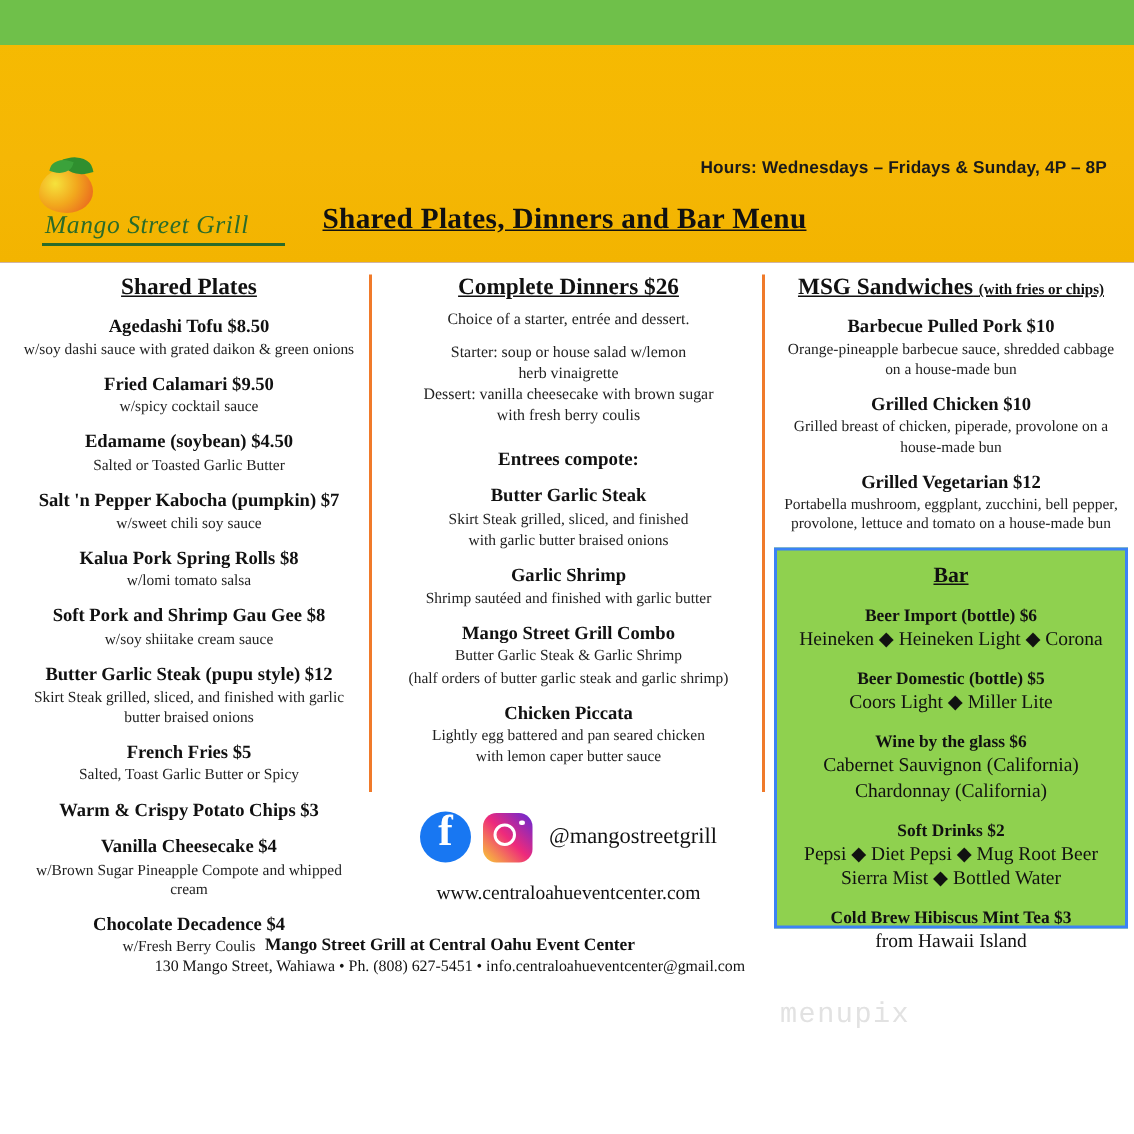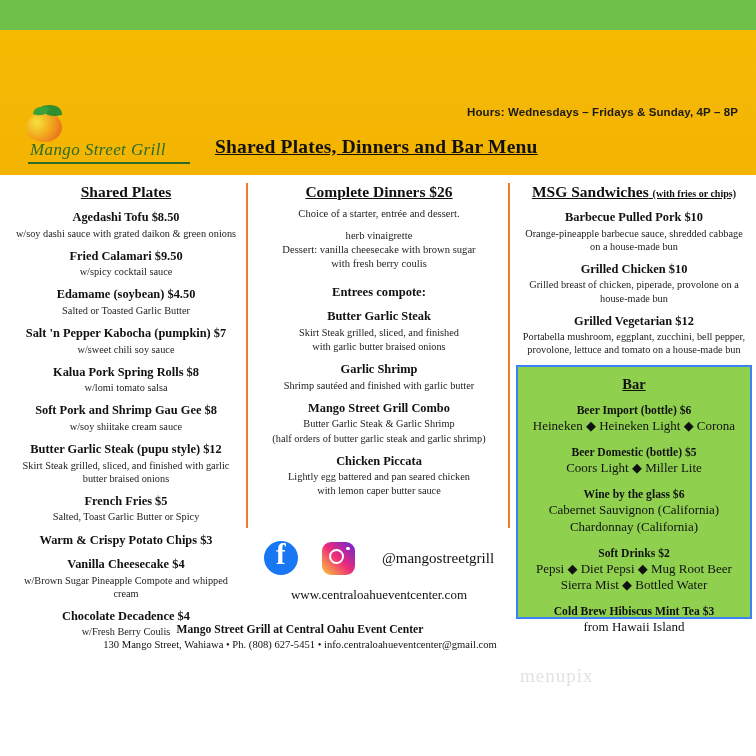--- a/index.html
+++ b/index.html
@@ -220,21 +220,21 @@
     position: absolute;
     left: 254px;
     top: 366px;
     width: 250px;
     text-align: center;
   }
   .social-icons {
     display: flex;
     align-items: center;
     justify-content: center;
-    gap: 24px;
+    gap: 8px;
   }
   .fb {
     width: 34px; height: 34px;
     border-radius: 50%;
     background: #1877f2;
     position: relative;
   }
   .fb::after {
     content: "f";
     position: absolute;
@@ -295,21 +295,21 @@
   .footer-line2 {
     font-family: "Liberation Serif", serif;
     font-size: 10.6px;
     color: #111;
     margin-top: 3px;
   }
   .watermark {
     position: absolute;
     left: 520px;
     top: 490px;
-    font-family: Liberation Serif, serif;
+    font-family: Liberation Mono, monospace;
     font-size: 19px;
     color: #e2e2e2;
     letter-spacing: 1px;
   }
 </style>
 </head>
 <body>
 
 <div class="page">
 
@@ -368,20 +368,21 @@
       <div class="item-desc">w/Brown Sugar Pineapple Compote and whipped cream</div>
 
       <div class="item-name">Chocolate Decadence $4</div>
       <div class="item-desc">w/Fresh Berry Coulis</div>
     </div>
 
     <div class="col col-mid">
       <div class="sec-title">Complete Dinners $26</div>
       <div class="mid-line">Choice of a starter, entrée and dessert.</div>
       <div class="mid-gap"></div>
+      <div class="mid-line">Starter:  soup or house salad w/lemon</div>
       <div class="mid-line">herb vinaigrette</div>
       <div class="mid-line">Dessert:  vanilla cheesecake with brown sugar</div>
       <div class="mid-line">with fresh berry coulis</div>
 
       <div class="entrees-title">Entrees compote:</div>
 
       <div class="item-name">Butter Garlic Steak</div>
       <div class="item-desc">Skirt Steak grilled, sliced, and finished</div>
       <div class="item-desc">with garlic butter braised onions</div>
 

